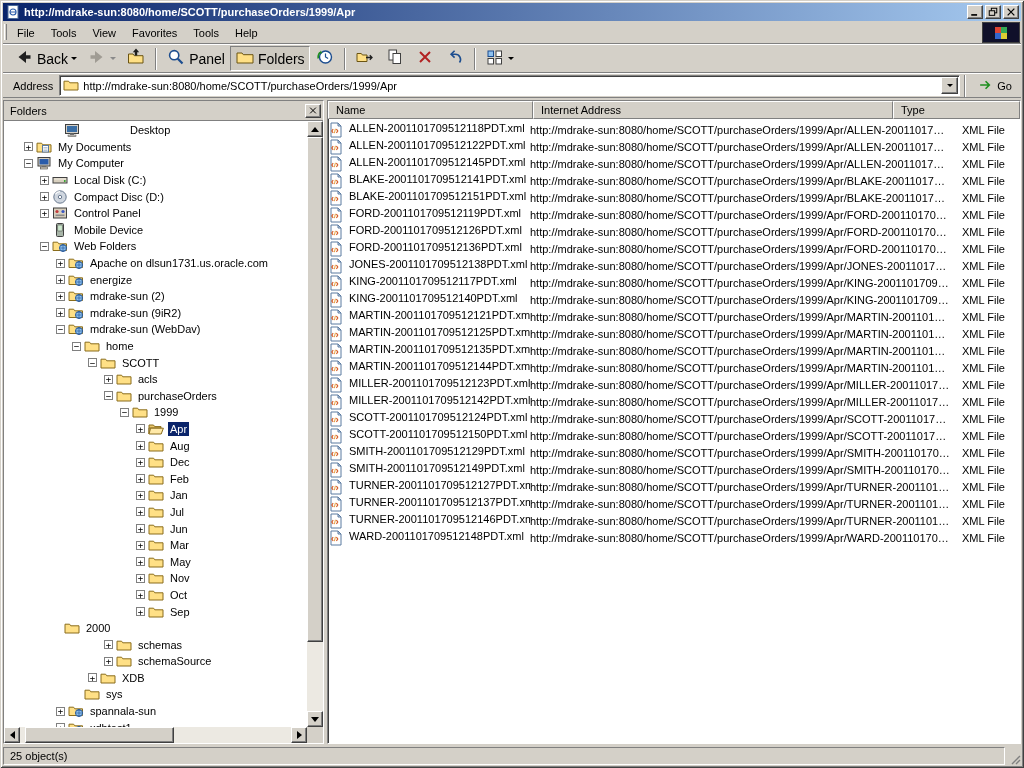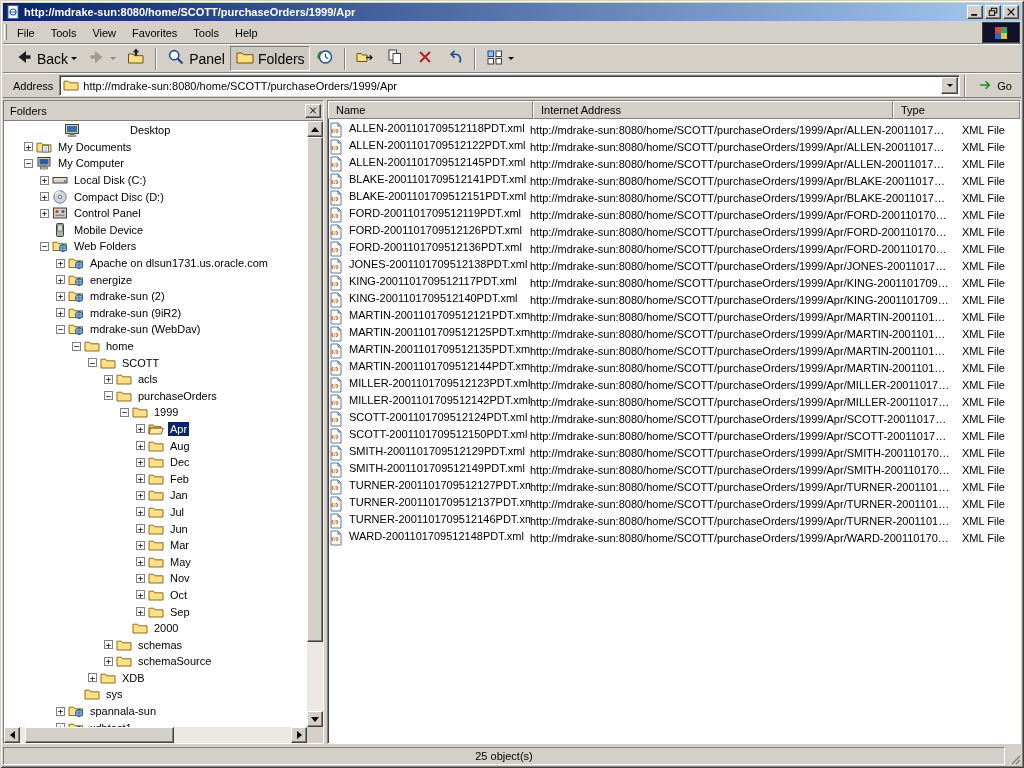--- a/index.html
+++ b/index.html
@@ -91,21 +91,21 @@
   .lh-name{ width:205px; } .lh-addr{ width:360px; } .lh-type{ flex:1; }
   .list-body{ flex:1; overflow:hidden; padding-top:2px; }
   .list-row{ height:17px; display:flex; align-items:center; }
   .cell-name{ width:202px; flex:none; display:flex; align-items:flex-start; overflow:hidden; white-space:nowrap; }
   .ficon{ width:16px; height:16px; margin-right:5px; flex:none; }
   .cell-addr{ width:428px; flex:none; overflow:hidden; white-space:nowrap; text-overflow:ellipsis; padding-right:8px; }
   .cell-type{ flex:1; overflow:hidden; white-space:nowrap; padding-left:4px; }
 
   
   .statusbar{ height:21px; flex:none; display:flex; align-items:stretch; gap:2px; padding-top:3px; }
-  .spanel{ border:1px solid; border-color:#808080 #fff #fff #808080; display:flex; align-items:center; padding:0 6px;justify-content:center; }
+  .spanel{ border:1px solid; border-color:#808080 #fff #fff #808080; display:flex; align-items:center; padding:0 6px; }
   .spanel.big{ flex:1; }
   .sgrip{ width:14px; display:flex; align-items:flex-end; justify-content:flex-end; }
 </style>
 </head>
 <body>
 
 <div class="window">
 
   <div class="titlebar">
     <span class="title-icon">
@@ -559,21 +559,21 @@
             </div>
             <div class="tree-row" style="padding-left: 132px;">
               <span class="expand">+</span>
               <span class="ticon">
                 <svg viewBox="0 0 16 16" width="16" height="16">
                   <path d="M1 13V4.2h4.6l1.2 1.6H15V13z" fill="#ffe086" stroke="#8a6d1c"></path>
                 </svg>
               </span>
               <span class="tlabel">Sep</span>
             </div>
-            <div class="tree-row" style="padding-left: 116px;">
+            <div class="tree-row" style="padding-left: 48px;">
               <span class="expand spacer"></span>
               <span class="ticon">
                 <svg viewBox="0 0 16 16" width="16" height="16">
                   <path d="M1 13V4.2h4.6l1.2 1.6H15V13z" fill="#ffe086" stroke="#8a6d1c"></path>
                 </svg>
               </span>
               <span class="tlabel">2000</span>
             </div>
             <div class="tree-row" style="padding-left: 100px;">
               <span class="expand">+</span>

